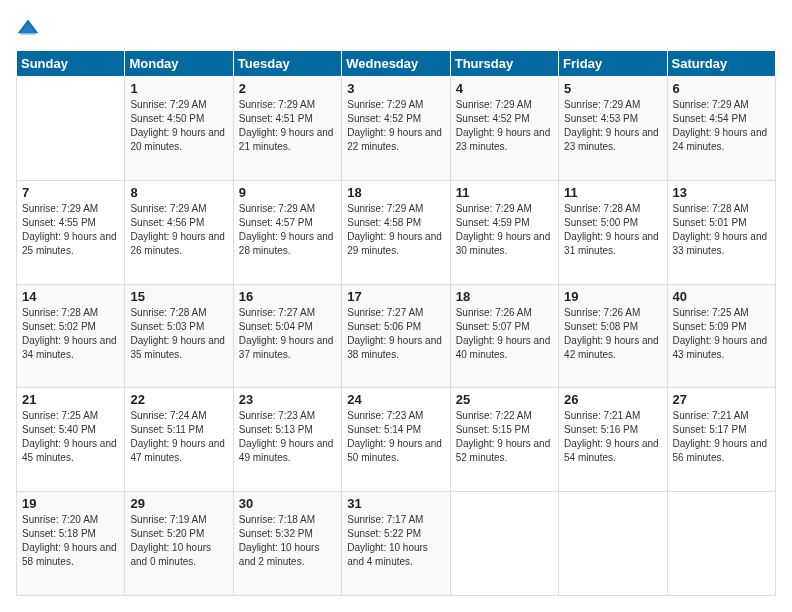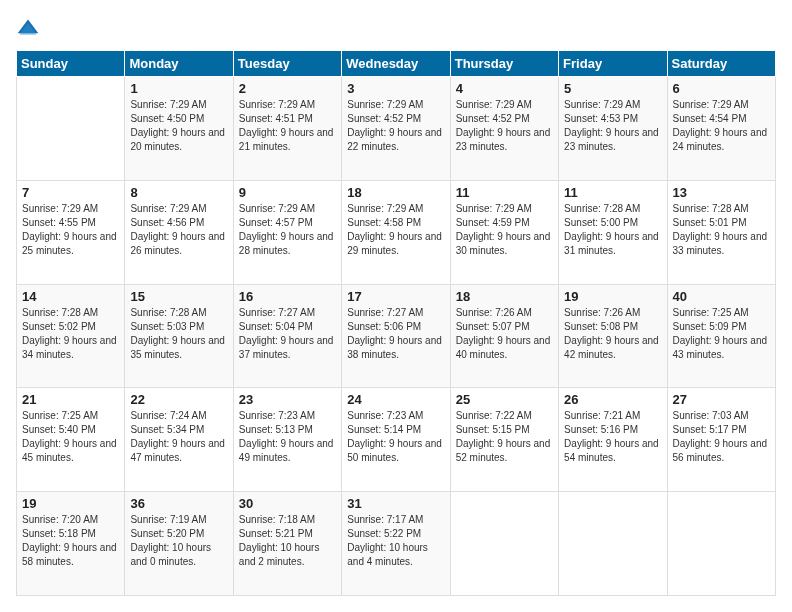--- a/index.html
+++ b/index.html
@@ -293,21 +293,21 @@
           <td>
             <span class="day-number">21</span>
             <div class="day-info">Sunrise: 7:25 AM
 Sunset: 5:40 PM
 Daylight: 9 hours
 and 45 minutes.</div>
           </td>
           <td>
             <span class="day-number">22</span>
             <div class="day-info">Sunrise: 7:24 AM
-Sunset: 5:34 PM
+Sunset: 5:11 PM
 Daylight: 9 hours
 and 47 minutes.</div>
           </td>
           <td>
             <span class="day-number">23</span>
             <div class="day-info">Sunrise: 7:23 AM
 Sunset: 5:13 PM
 Daylight: 9 hours
 and 49 minutes.</div>
           </td>
@@ -327,45 +327,45 @@
           </td>
           <td>
             <span class="day-number">26</span>
             <div class="day-info">Sunrise: 7:21 AM
 Sunset: 5:16 PM
 Daylight: 9 hours
 and 54 minutes.</div>
           </td>
           <td>
             <span class="day-number">27</span>
-            <div class="day-info">Sunrise: 7:03 AM
+            <div class="day-info">Sunrise: 7:21 AM
 Sunset: 5:17 PM
 Daylight: 9 hours
 and 56 minutes.</div>
           </td>
         </tr>
         <tr>
           <td>
             <span class="day-number">19</span>
             <div class="day-info">Sunrise: 7:20 AM
 Sunset: 5:18 PM
 Daylight: 9 hours
 and 58 minutes.</div>
           </td>
           <td>
-            <span class="day-number">36</span>
+            <span class="day-number">29</span>
             <div class="day-info">Sunrise: 7:19 AM
 Sunset: 5:20 PM
 Daylight: 10 hours
 and 0 minutes.</div>
           </td>
           <td>
             <span class="day-number">30</span>
             <div class="day-info">Sunrise: 7:18 AM
-Sunset: 5:21 PM
+Sunset: 5:32 PM
 Daylight: 10 hours
 and 2 minutes.</div>
           </td>
           <td>
             <span class="day-number">31</span>
             <div class="day-info">Sunrise: 7:17 AM
 Sunset: 5:22 PM
 Daylight: 10 hours
 and 4 minutes.</div>
           </td>

